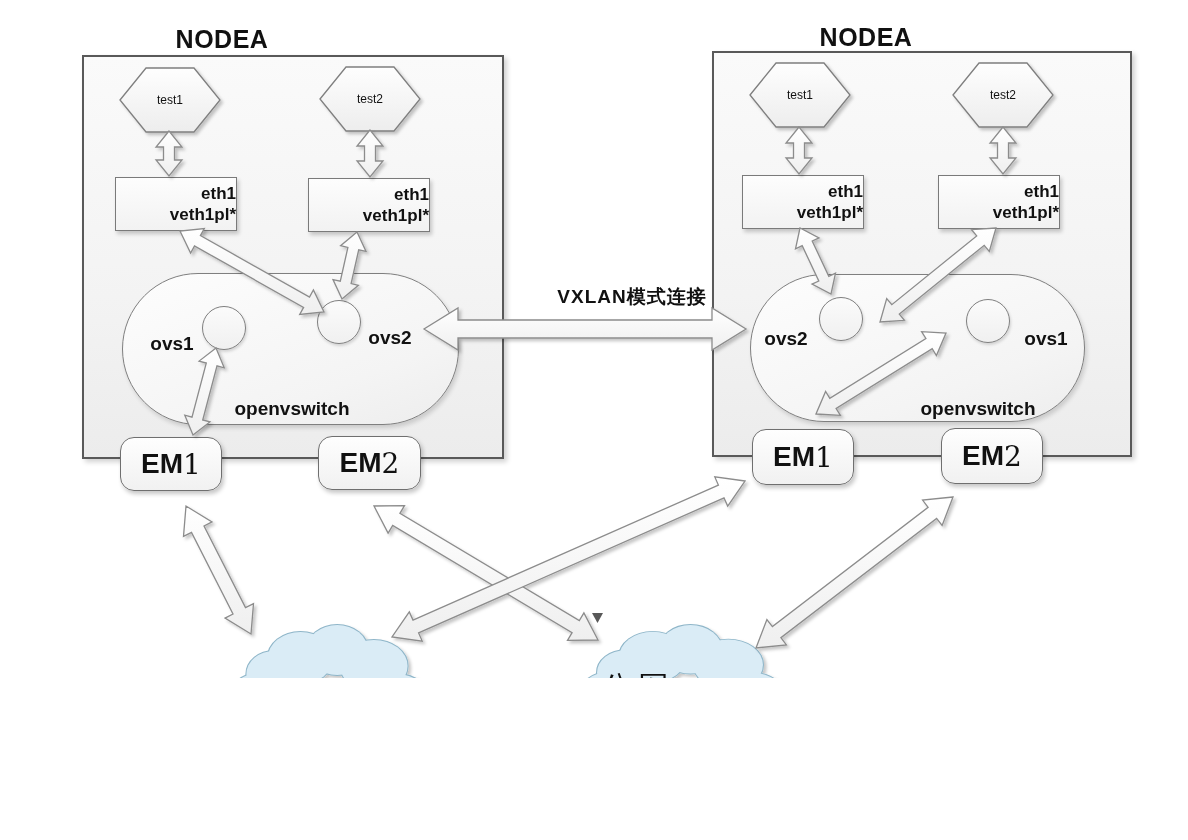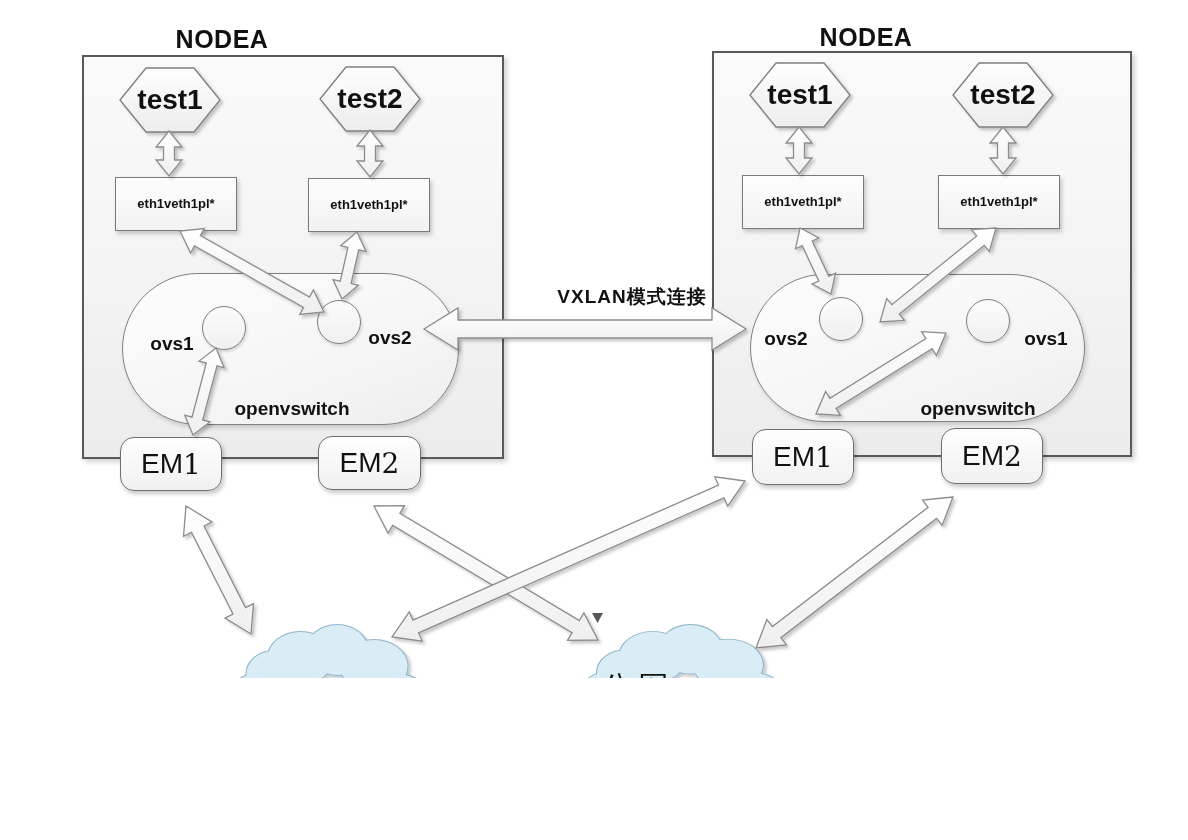--- a/index.html
+++ b/index.html
@@ -28,39 +28,39 @@
   .port-circle{
     position:absolute;z-index:2;width:42px;height:42px;border-radius:50%;
     background:linear-gradient(180deg,#fbfbfb,#f0f0f0);
     border:1px solid #7f7f7f;box-shadow:1px 2px 3px rgba(0,0,0,.15);
   }
   
   .nic-box{
     position:absolute;z-index:2;
     background:linear-gradient(180deg,#fdfdfd 0%,#f2f2f2 100%);
     border:1px solid #7a7a7a;box-shadow:2px 3px 4px rgba(0,0,0,.2);
-    display:flex;flex-direction:row;align-items:center;justify-content:center;
-    font-size:13px;font-weight:bold;line-height:1.25;
+    display:flex;flex-direction:column;align-items:flex-end;justify-content:center;
+    font-size:17px;font-weight:bold;line-height:1.25;
   }
   
   .em-box{
     position:absolute;z-index:2;border-radius:14px;
     background:linear-gradient(180deg,#fefefe 0%,#f1f1f1 100%);
     border:1px solid #6f6f6f;box-shadow:2px 3px 4px rgba(0,0,0,.22);
     display:flex;align-items:center;justify-content:center;
   }
-  .em-prefix{font-size:28px;font-weight:normal;font-family:"Liberation Sans",sans-serif;}
+  .em-prefix{font-size:28px;font-weight:bold;font-family:"Liberation Sans",sans-serif;}
   .em-num{font-size:28px;font-weight:400;font-family:"DejaVu Serif","Liberation Serif",serif;}
   .small-label{
     position:absolute;z-index:5;transform:translate(-50%,-50%);
     font-size:19px;font-weight:bold;white-space:nowrap;margin-top:8px;
   }
   .hex-label{
     position:absolute;z-index:5;transform:translate(-50%,-50%);
-    font-size:28px;font-weight:bold;white-space:nowrap;
+    font-size:12px;font-weight:normal;white-space:nowrap;
   }
   .link-label{
     position:absolute;z-index:5;transform:translate(-50%,-50%);
     font-size:19px;font-weight:bold;white-space:nowrap;letter-spacing:1px;
   }
   .cloud-label{
     position:absolute;z-index:5;transform:translate(-50%,-50%);
     font-size:31px;font-weight:400;white-space:nowrap;
     font-family:"Liberation Serif","DejaVu Serif",serif;letter-spacing:6px;
   }

